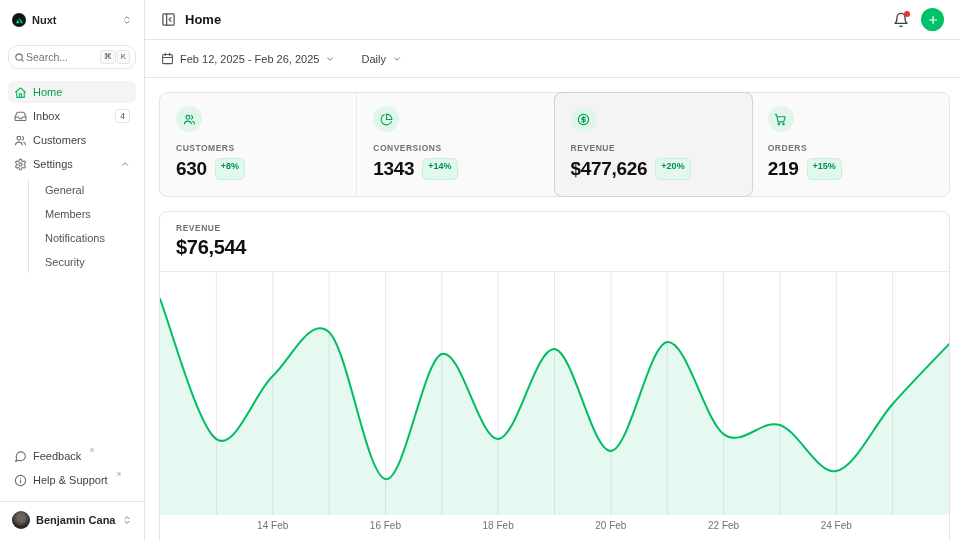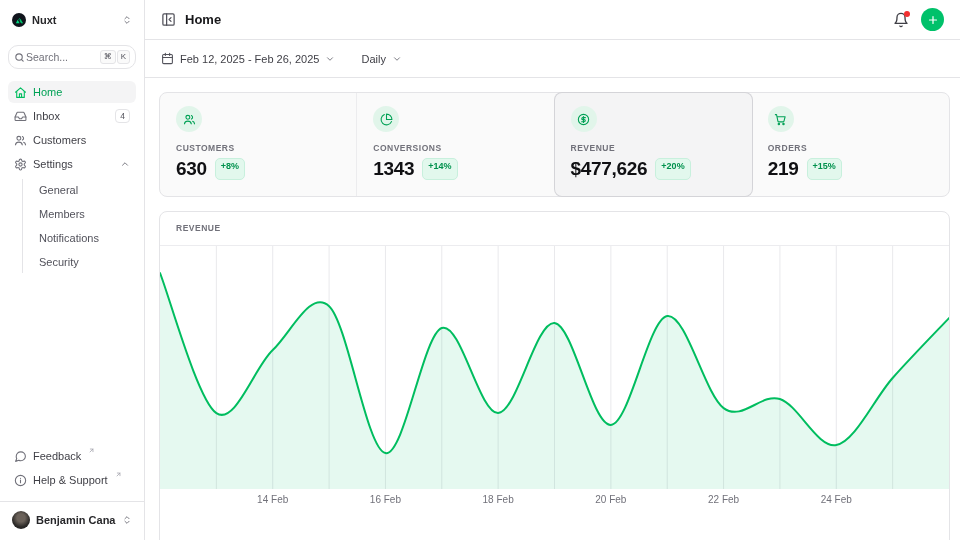--- a/index.html
+++ b/index.html
@@ -16,21 +16,21 @@
   .search-box { margin-top:13px; display:flex; align-items:center; gap:1px; border:1px solid #e4e4e7; border-radius:10px; height:24px; padding:0 5px; background:#fff; cursor:text; }
   .search-text { color:#71717a; font-size:10.5px; flex:1; }
   .kbd { font-size:8px; color:#52525b; border:1px solid #e4e4e7; background:#fafafa; border-radius:3px; padding:1px 3px; min-width:9px; text-align:center; line-height:1.2; }
   .nav { margin-top:12px; display:flex; flex-direction:column; gap:2px; }
   .nav-item { display:flex; align-items:center; gap:6px; height:22px; padding:0 6px; border-radius:6px; font-size:11px; color:#3f3f46; font-weight:500; cursor:pointer; }
   .nav-item .nicon { color:#71717a; display:flex; flex:none; }
   .nav-item.active { background:#f4f4f5; color:#00a155; }
   .nav-item.active .nicon { color:#00bd5f; }
   .badge-count { margin-left:auto; font-size:8.5px; border:1px solid #e4e4e7; border-radius:4px; padding:1px 4px; color:#52525b; background:#fff; font-weight:500; }
   .item-right { margin-left:auto; color:#71717a; display:flex; }
-  .subnav { margin-left:14px; border-left:1px solid #e4e4e7; padding-left:12px; display:flex; flex-direction:column; gap:2px; margin-top:2px; }
+  .subnav { margin-left:20px; border-left:1px solid #e4e4e7; padding-left:12px; display:flex; flex-direction:column; gap:2px; margin-top:2px; }
   .subnav .nav-item { padding:0 4px; color:#52525b; font-weight:400; }
   .sidebar-bottom { margin-top:auto; display:flex; flex-direction:column; gap:2px; }
   .ext-arrow { color:#a1a1aa; margin-left:1px; align-self:flex-start; margin-top:2px; }
   .user-row { border-top:1px solid #e4e4e7; margin:8px -8px 0; padding:9px 12px 3px; display:flex; align-items:center; gap:6px; cursor:pointer; }
   .user-name { font-size:11px; font-weight:600; color:#27272a; flex:1; white-space:nowrap; overflow:hidden; }
   .avatar { width:18px; height:18px; border-radius:50%; background:radial-gradient(circle at 50% 38%, #6b625a 0 28%, #2c2a28 62%, #17181c 100%); flex:none; }
 
   
   .main { flex:1; display:flex; flex-direction:column; min-width:0; }
   .main-header { height:40px; border-bottom:1px solid #e4e4e7; display:flex; align-items:center; padding:0 16px; gap:9px; flex:none; }
@@ -318,20 +318,21 @@
         <div class="stat-value-row">
           <span class="stat-value">219</span>
           <span class="delta-badge">+15%</span>
         </div>
       </div>
     </div>
 
     <div class="chart-card">
       <div class="chart-header">
         <div class="chart-label">REVENUE</div>
+        <div class="chart-total">$76,544</div>
       </div>
       <svg id="chart-svg" class="chart-plot" viewBox="0 0 788 262" preserveAspectRatio="none">
           <line x1="56.285714285714285" x2="56.285714285714285" y1="0" y2="243" stroke="#e9e9ec" stroke-width="1"></line>
           <line x1="112.57142857142857" x2="112.57142857142857" y1="0" y2="243" stroke="#e9e9ec" stroke-width="1"></line>
           <line x1="168.85714285714286" x2="168.85714285714286" y1="0" y2="243" stroke="#e9e9ec" stroke-width="1"></line>
           <line x1="225.14285714285714" x2="225.14285714285714" y1="0" y2="243" stroke="#e9e9ec" stroke-width="1"></line>
           <line x1="281.42857142857144" x2="281.42857142857144" y1="0" y2="243" stroke="#e9e9ec" stroke-width="1"></line>
           <line x1="337.7142857142857" x2="337.7142857142857" y1="0" y2="243" stroke="#e9e9ec" stroke-width="1"></line>
           <line x1="394" x2="394" y1="0" y2="243" stroke="#e9e9ec" stroke-width="1"></line>
           <line x1="450.2857142857143" x2="450.2857142857143" y1="0" y2="243" stroke="#e9e9ec" stroke-width="1"></line>

